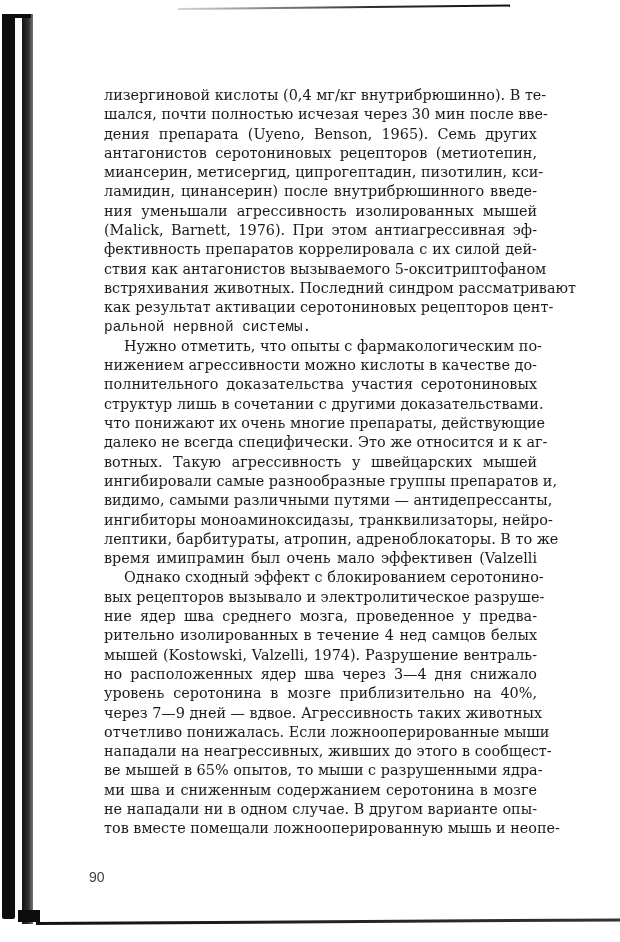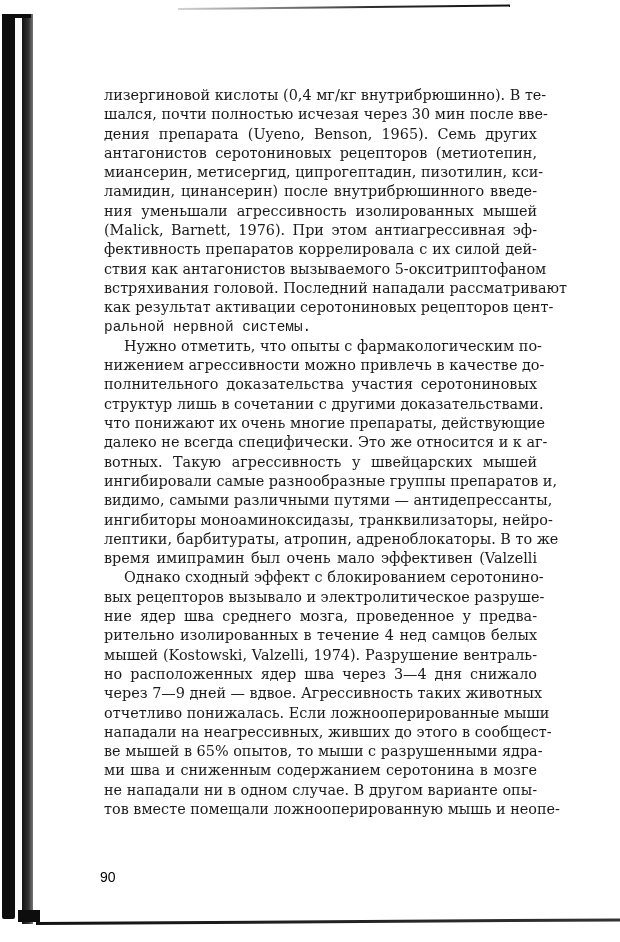--- a/index.html
+++ b/index.html
@@ -36,22 +36,22 @@
     margin: 0; font-size: 14.4px; line-height: 19.3px;
     text-align: justify; text-align-last: left;
   }
   .line {
     display: block; text-align: justify; text-align-last: justify;
     white-space: nowrap; overflow: visible;
   }
   .line.last { text-align-last: left; font-family: Liberation Mono, monospace; }
   .line.indent { text-indent: 20px; }
   .page-number {
-    position: absolute; left: 100px; top: 869px;
-    font-family: "Liberation Sans", sans-serif; font-size: 14px; color: #000000;
+    position: absolute; left: 89px; top: 869px;
+    font-family: "Liberation Sans", sans-serif; font-size: 14px; color: #404040;
   }
 </style>
 </head>
 <body>
 
 <div class="top-rule"></div>
 
 <div class="binding">
   <div class="bind-bar b1"></div>
   <div class="bind-bar b3"></div>
@@ -67,45 +67,46 @@
     <span class="line">лизергиновой кислоты (0,4 мг/кг внутрибрюшинно). В те-</span>
     <span class="line">шался, почти полностью исчезая через 30 мин после вве-</span>
     <span class="line">дения препарата (Uyeno, Benson, 1965). Семь других</span>
     <span class="line">антагонистов серотониновых рецепторов (метиотепин,</span>
     <span class="line">миансерин, метисергид, ципрогептадин, пизотилин, кси-</span>
     <span class="line">ламидин, цинансерин) после внутрибрюшинного введе-</span>
     <span class="line">ния уменьшали агрессивность изолированных мышей</span>
     <span class="line">(Malick, Barnett, 1976). При этом антиагрессивная эф-</span>
     <span class="line">фективность препаратов коррелировала с их силой дей-</span>
     <span class="line">ствия как антагонистов вызываемого 5-окситриптофаном</span>
-    <span class="line">встряхивания головой. Последний нападали рассматривают</span>
+    <span class="line">встряхивания животных. Последний синдром рассматривают</span>
     <span class="line">как результат активации серотониновых рецепторов цент-</span>
     <span class="line last">ральной нервной системы.</span>
   </p>
   <p class="para">
     <span class="line indent">Нужно отметить, что опыты с фармакологическим по-</span>
-    <span class="line">нижением агрессивности можно привлечь в качестве до-</span>
+    <span class="line">нижением агрессивности можно кислоты в качестве до-</span>
     <span class="line">полнительного доказательства участия серотониновых</span>
     <span class="line">структур лишь в сочетании с другими доказательствами.</span>
     <span class="line">что понижают их очень многие препараты, действующие</span>
     <span class="line">далеко не всегда специфически. Это же относится и к аг-</span>
     <span class="line">вотных. Такую агрессивность у швейцарских мышей</span>
     <span class="line">ингибировали самые разнообразные группы препаратов и,</span>
     <span class="line">видимо, самыми различными путями — антидепрессанты,</span>
     <span class="line">ингибиторы моноаминоксидазы, транквилизаторы, нейро-</span>
     <span class="line">лептики, барбитураты, атропин, адреноблокаторы. В то же</span>
     <span class="line">время имипрамин был очень мало эффективен (Valzelli</span>
   </p>
   <p class="para">
     <span class="line indent">Однако сходный эффект с блокированием серотонино-</span>
     <span class="line">вых рецепторов вызывало и электролитическое разруше-</span>
     <span class="line">ние ядер шва среднего мозга, проведенное у предва-</span>
     <span class="line">рительно изолированных в течение 4 нед самцов белых</span>
     <span class="line">мышей (Kostowski, Valzelli, 1974). Разрушение вентраль-</span>
     <span class="line">но расположенных ядер шва через 3—4 дня снижало</span>
+    <span class="line">уровень серотонина в мозге приблизительно на 40%,</span>
     <span class="line">через 7—9 дней — вдвое. Агрессивность таких животных</span>
     <span class="line">отчетливо понижалась. Если ложнооперированные мыши</span>
     <span class="line">нападали на неагрессивных, живших до этого в сообщест-</span>
     <span class="line">ве мышей в 65% опытов, то мыши с разрушенными ядра-</span>
     <span class="line">ми шва и сниженным содержанием серотонина в мозге</span>
     <span class="line">не нападали ни в одном случае. В другом варианте опы-</span>
     <span class="line">тов вместе помещали ложнооперированную мышь и неопе-</span>
   </p>
 </div>
 

